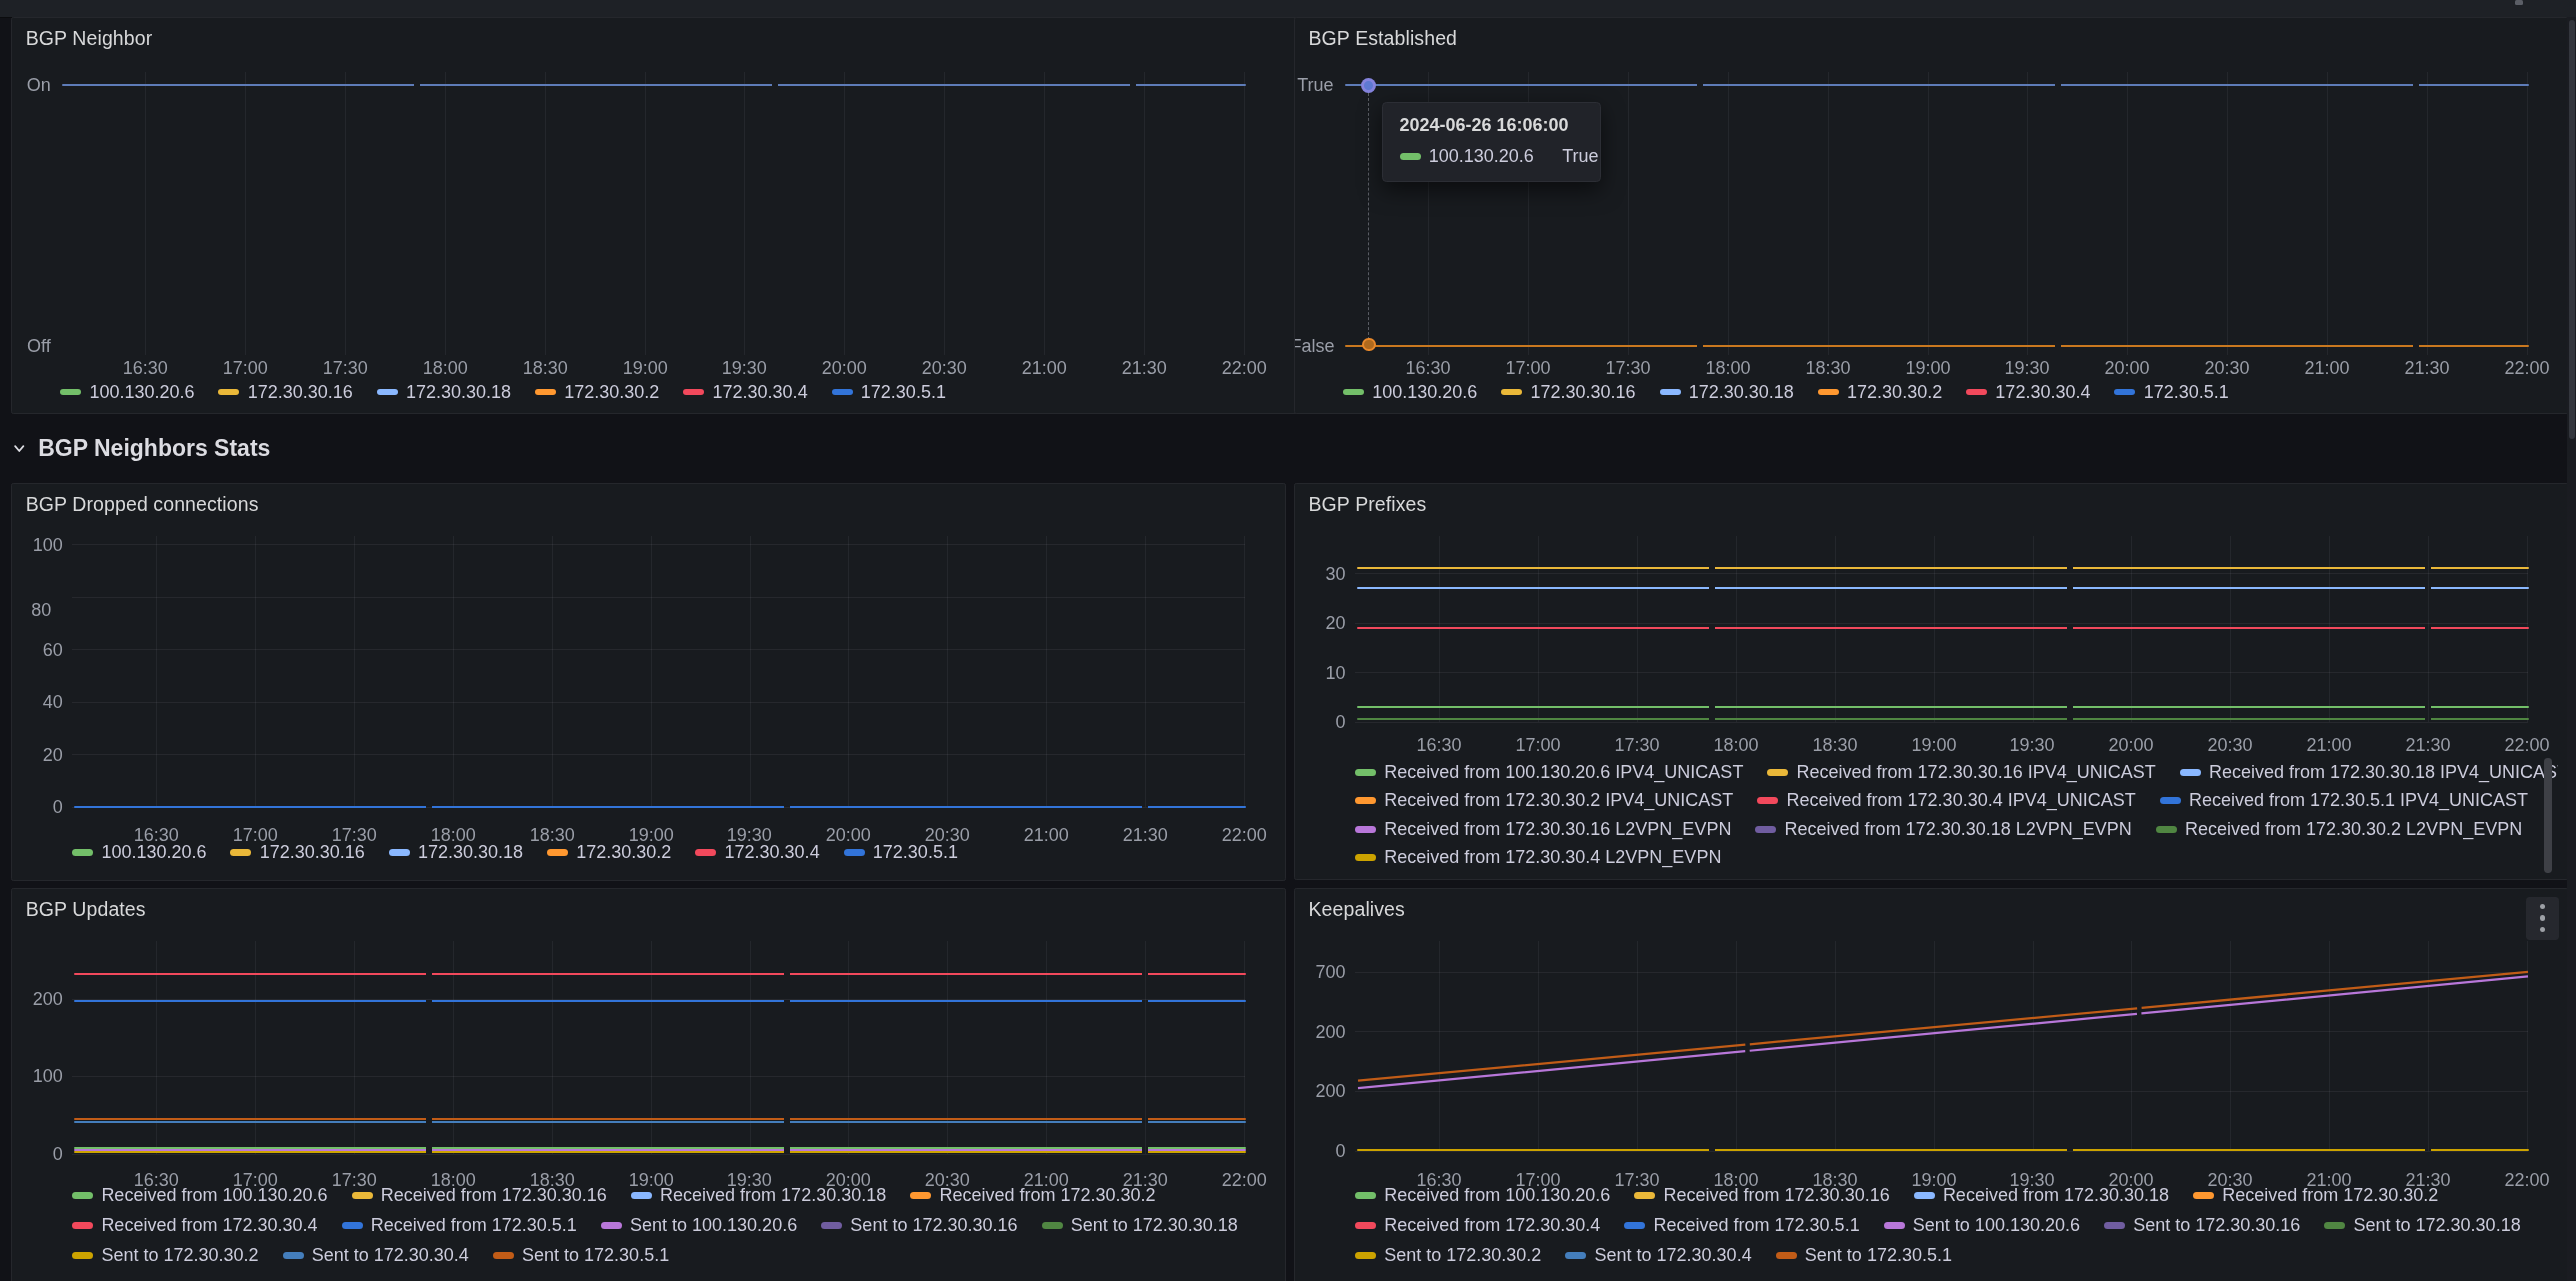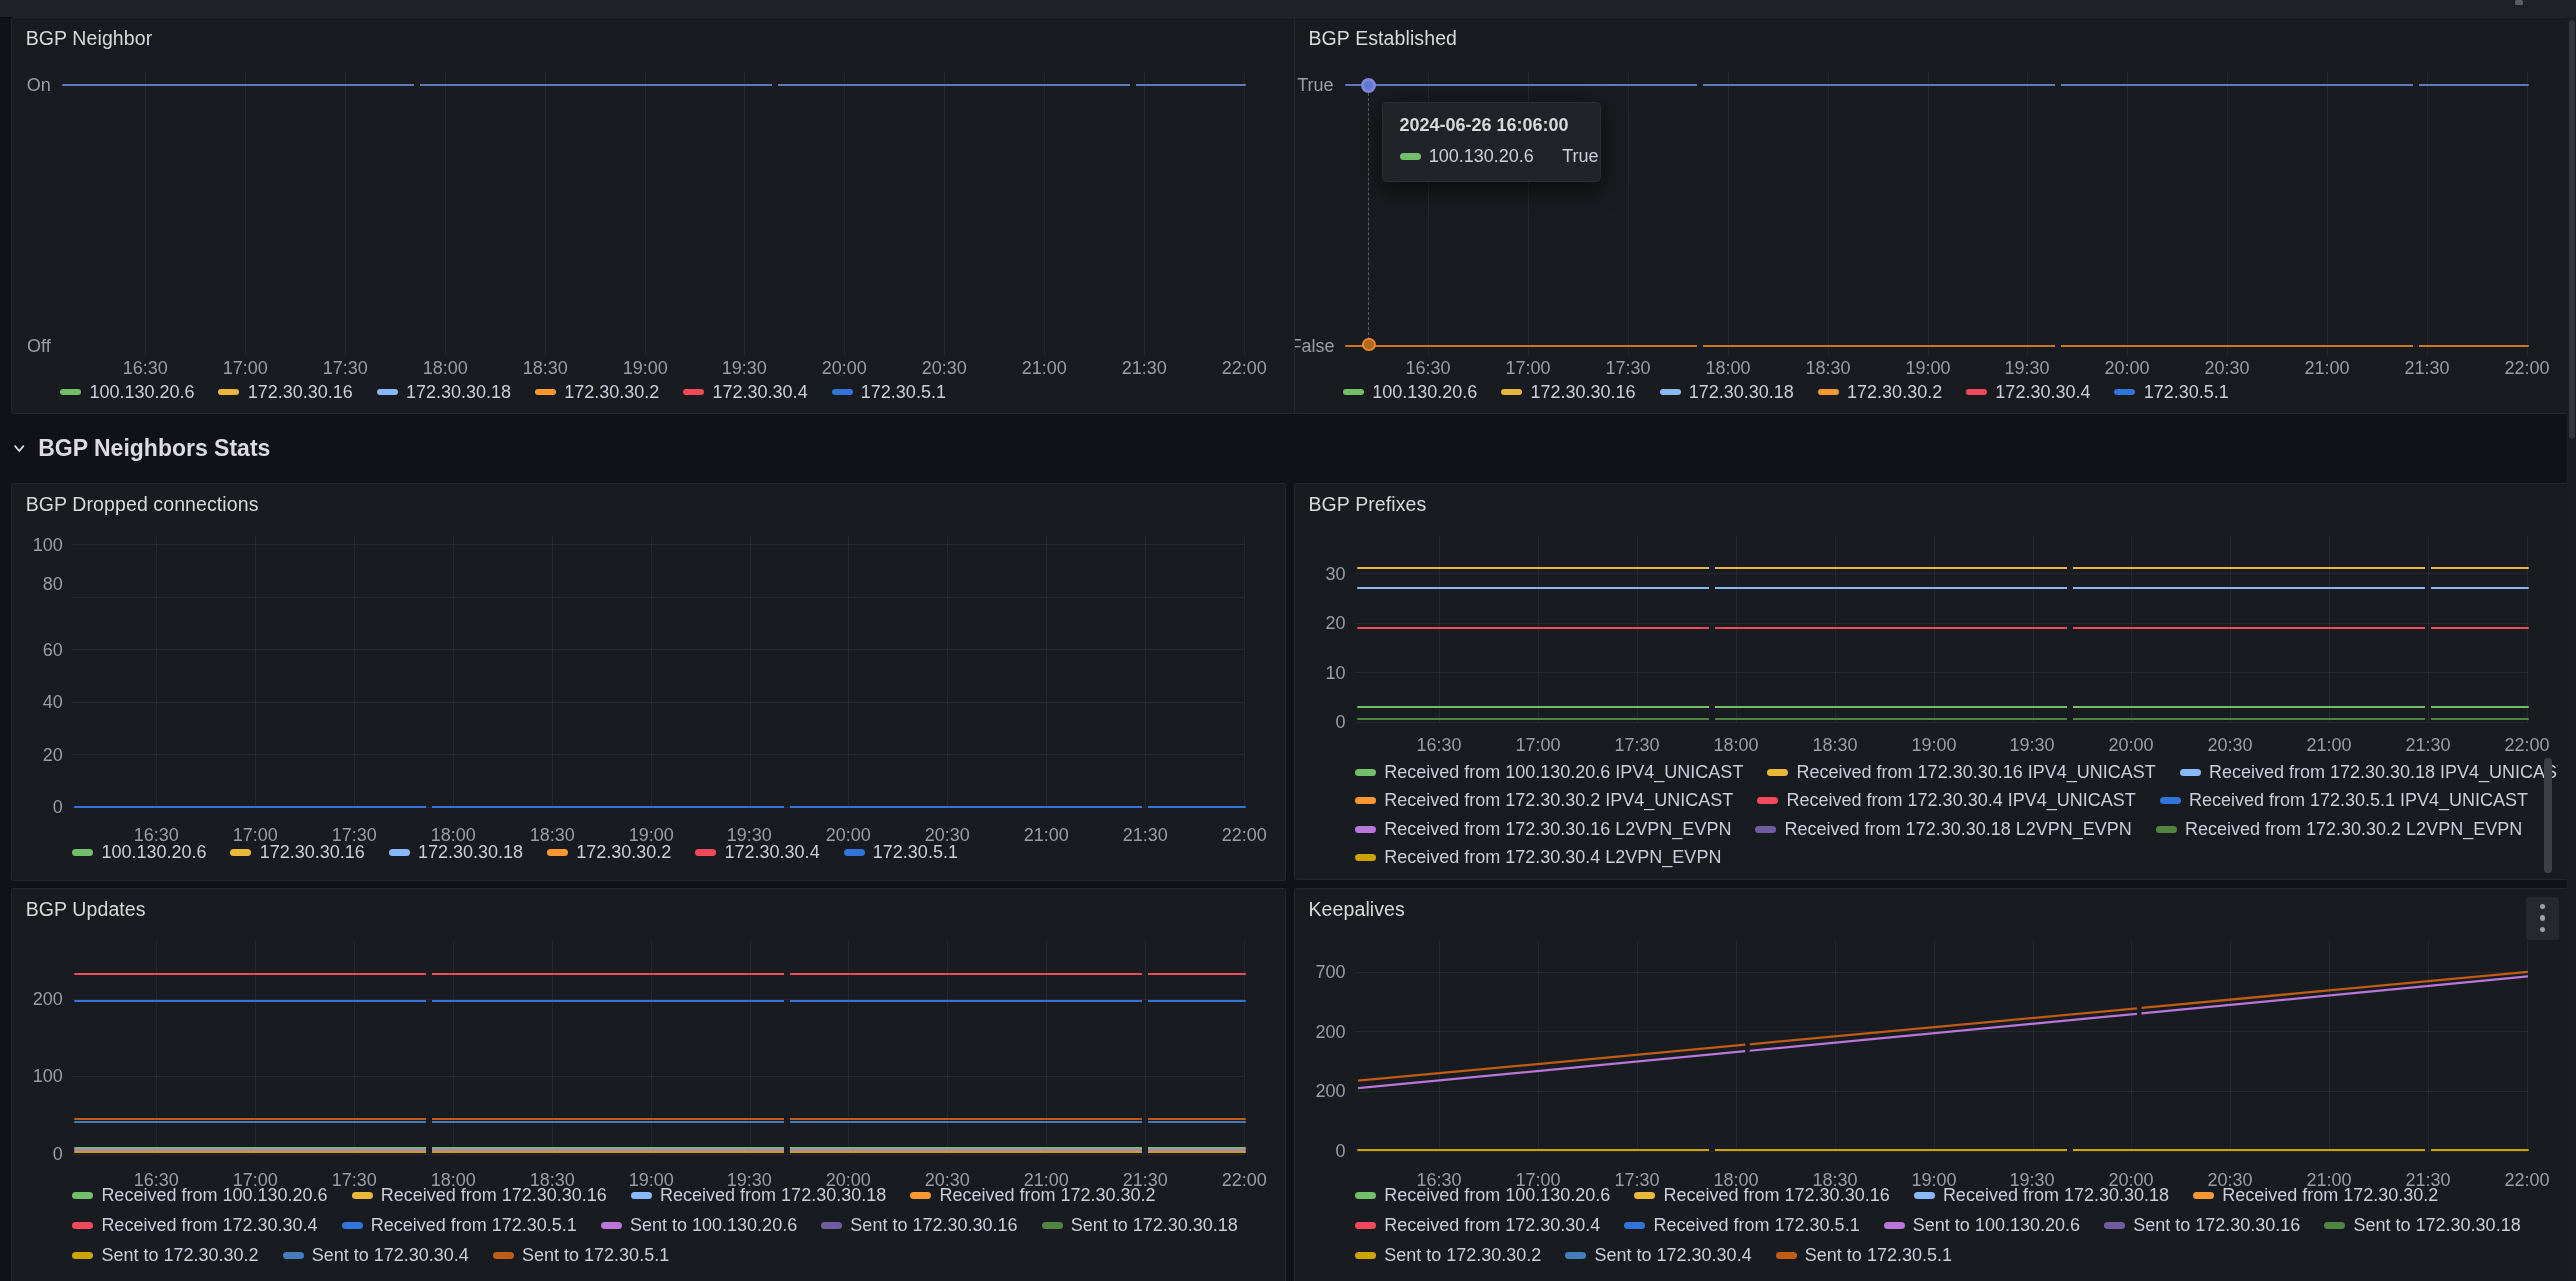--- a/index.html
+++ b/index.html
@@ -243,21 +243,21 @@
       <div class="hgrid" style="top: 8.2px; width: 1173px;"></div>
       <div class="hgrid" style="top: 61px; width: 1173px;"></div>
       <div class="hgrid" style="top: 113px; width: 1173px;"></div>
       <div class="hgrid" style="top: 166px; width: 1173px;"></div>
       <div class="hgrid" style="top: 218px; width: 1173px;"></div>
       <div class="hgrid" style="top: 271px; width: 1173px;"></div>
       <svg class="lines" width="1173" height="271" style="left: 0px; top: 0px;" viewBox="0 0 1568 362"></svg>
       <div class="sline" style="left: 1.5px; width: 1172px; top: 270px; background: repeating-linear-gradient(90deg, rgb(50, 116, 217) 0px, rgb(50, 116, 217) 352px, transparent 352px, transparent 358px);"></div>
     </div>
     <div class="ylab" style="left: 7.5px; top: 61px;">100</div>
-    <div class="ylab" style="left: 7.5px; top: 100px;">80</div>
+    <div class="ylab" style="left: 7.5px; top: 126px; text-align: center;">80</div>
     <div class="ylab" style="left: 7.5px; top: 166px;">60</div>
     <div class="ylab" style="left: 7.5px; top: 218px;">40</div>
     <div class="ylab" style="left: 7.5px; top: 271px;">20</div>
     <div class="ylab" style="left: 7.5px; top: 323px;">0</div>
     <div class="xlab" style="left: 144px; top: 341px;">16:30</div>
     <div class="xlab" style="left: 243px; top: 341px;">17:00</div>
     <div class="xlab" style="left: 342px; top: 341px;">17:30</div>
     <div class="xlab" style="left: 441px; top: 341px;">18:00</div>
     <div class="xlab" style="left: 540px; top: 341px;">18:30</div>
     <div class="xlab" style="left: 639px; top: 341px;">19:00</div>

